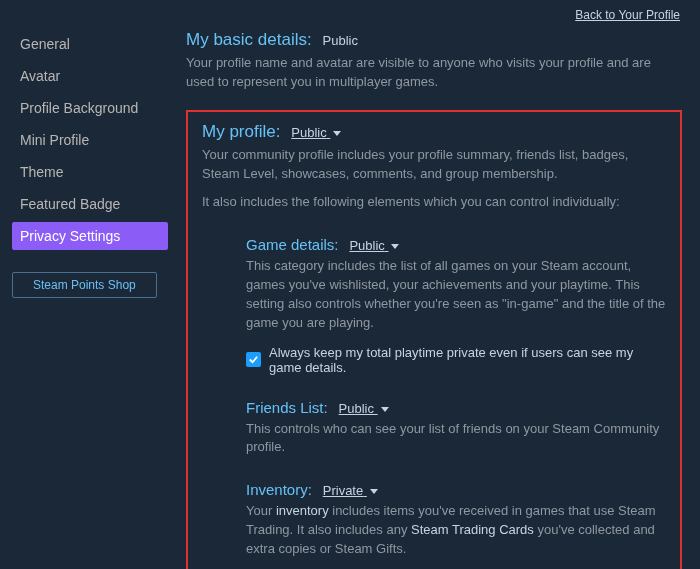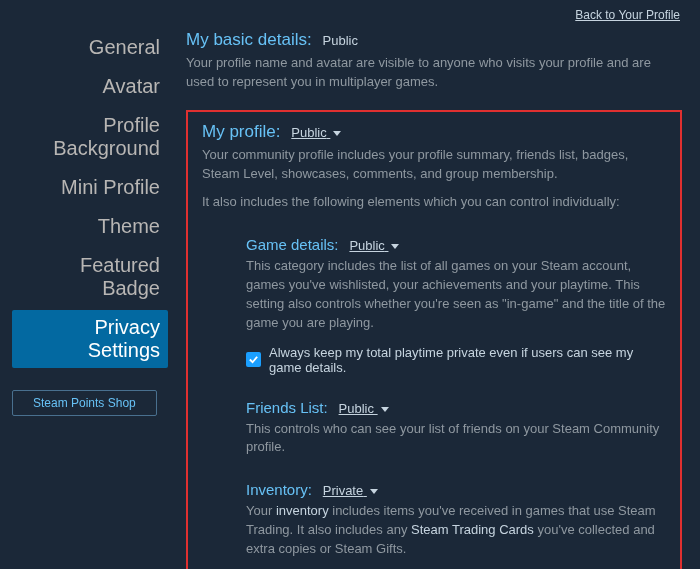--- a/index.html
+++ b/index.html
@@ -28,28 +28,27 @@
   }
   .sidebar {
     width: 178px;
     flex-shrink: 0;
     padding-left: 12px;
     padding-right: 10px;
   }
   .nav-item {
     color: #b8b6b4;
     padding: 6px 8px;
-    font-size: 20px;
+    font-size: 14px;
     cursor: pointer;
     border-radius: 2px;
     margin-bottom: 4px;
-    text-align: right;
   }
   .nav-item.active {
-    background: #0369a1;
+    background: #8b5cf6;
     color: #ffffff;
   }
   .points-btn {
     display: inline-block;
     border: 1px solid #49708f;
     color: #67c1f5;
     padding: 5px 20px;
     font-size: 12px;
     border-radius: 2px;
     margin-top: 18px;

